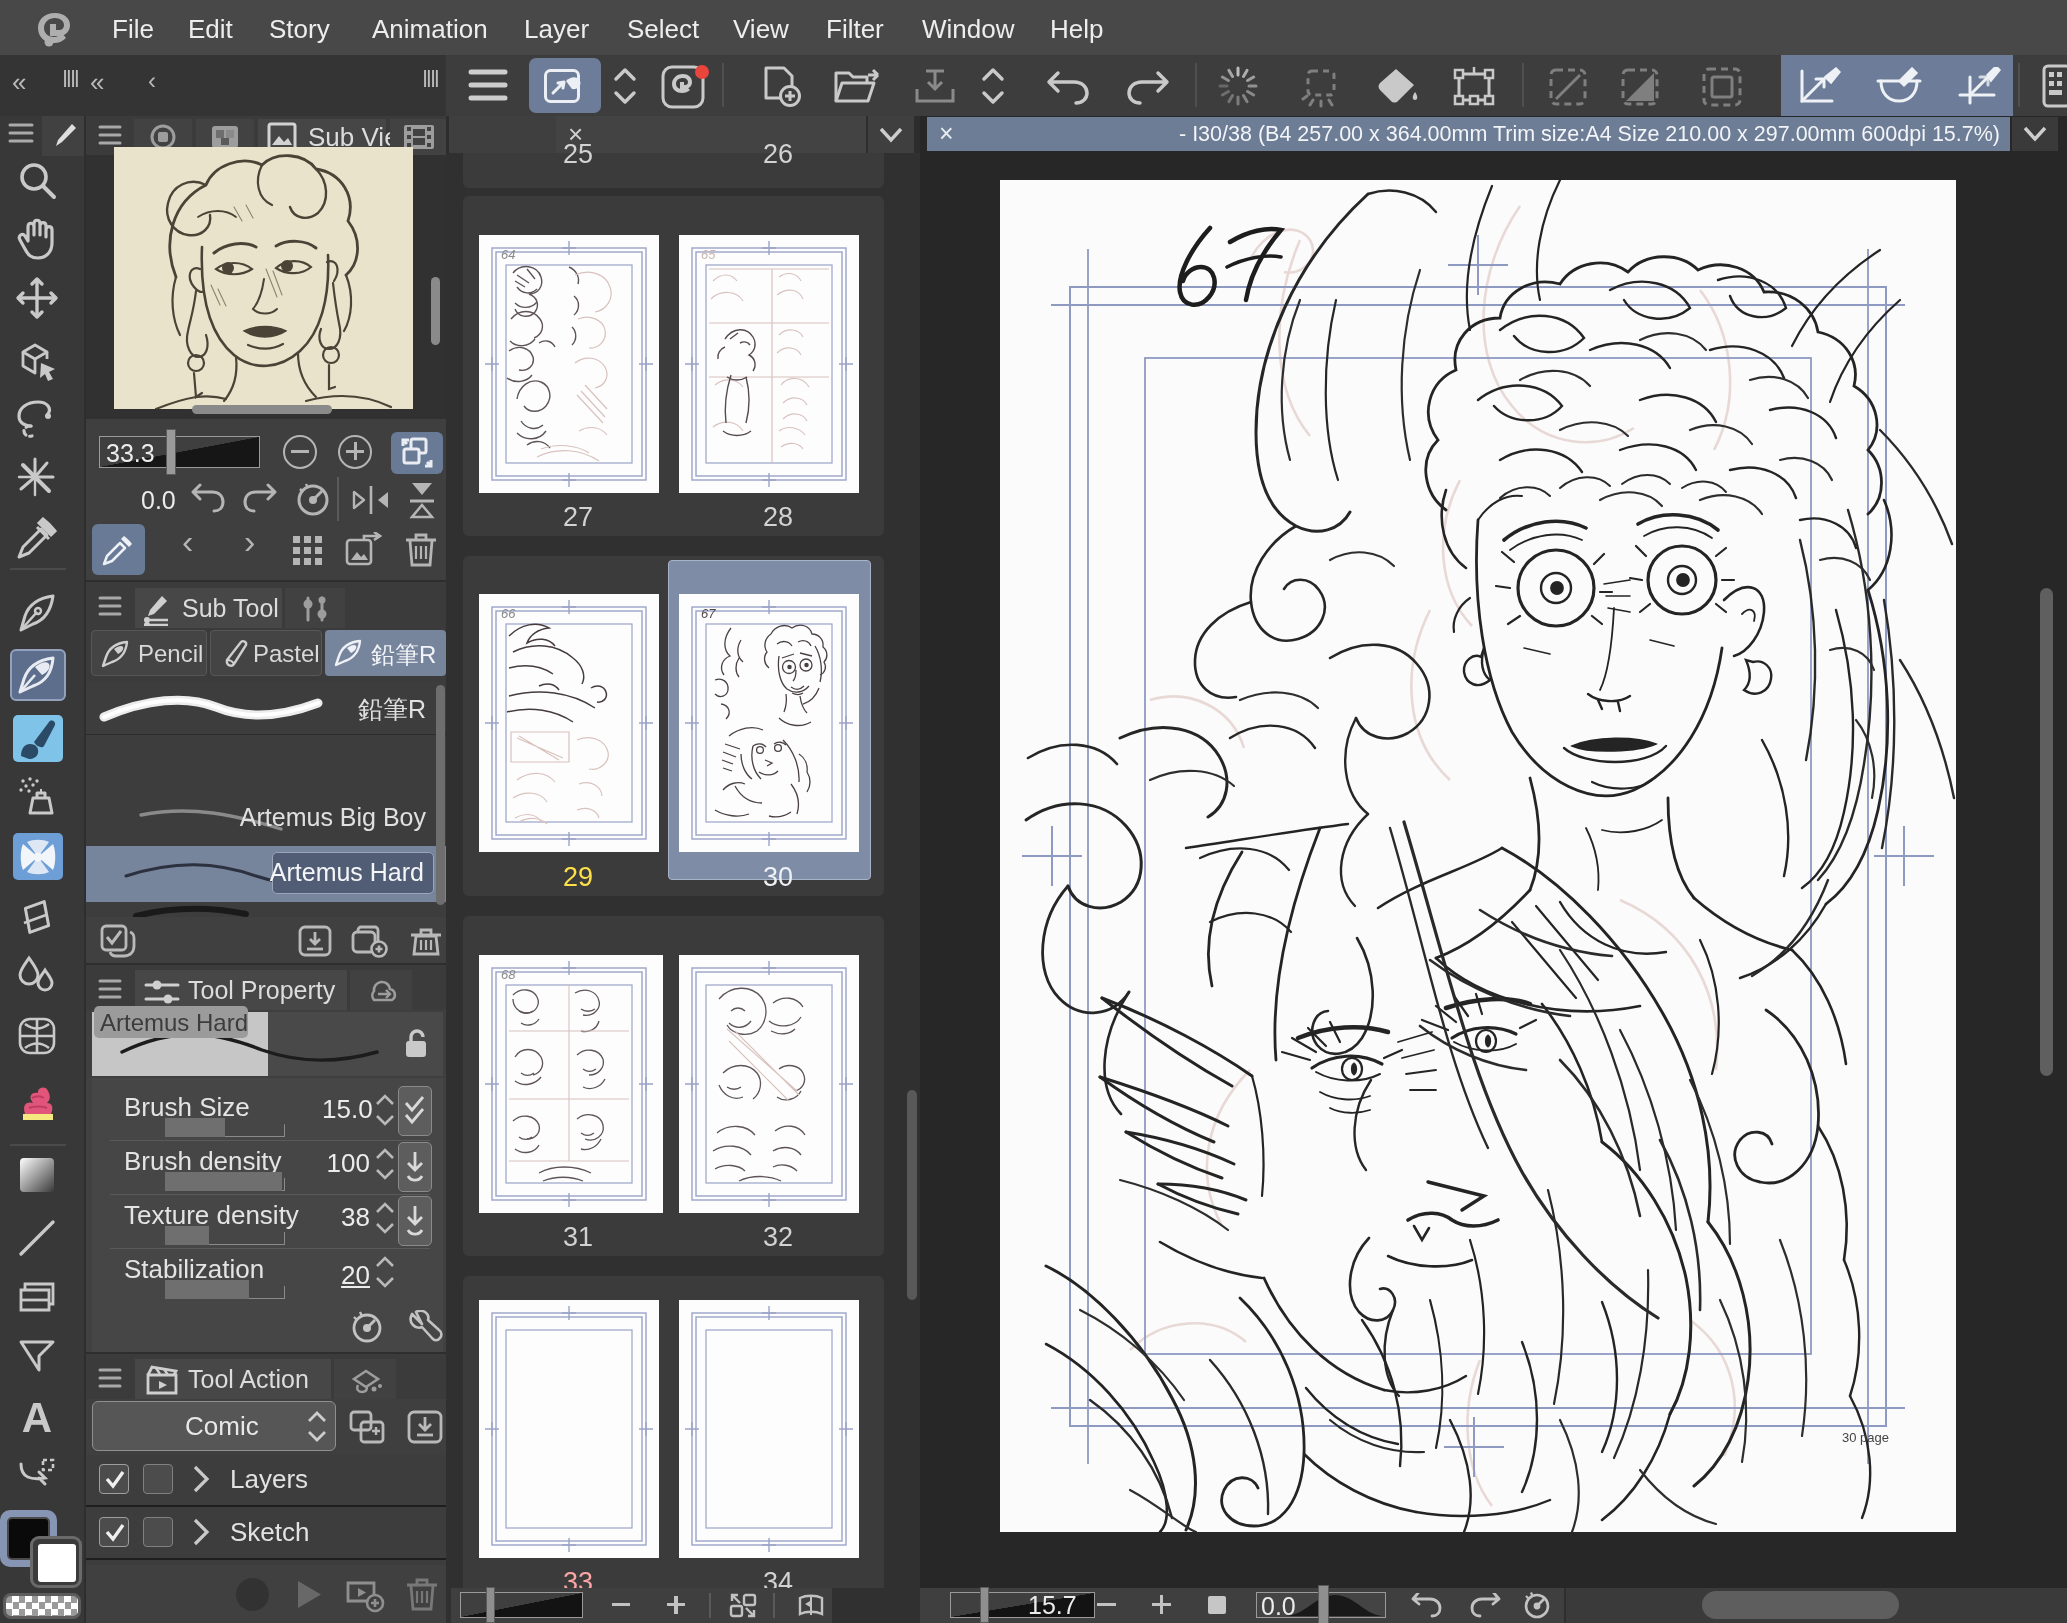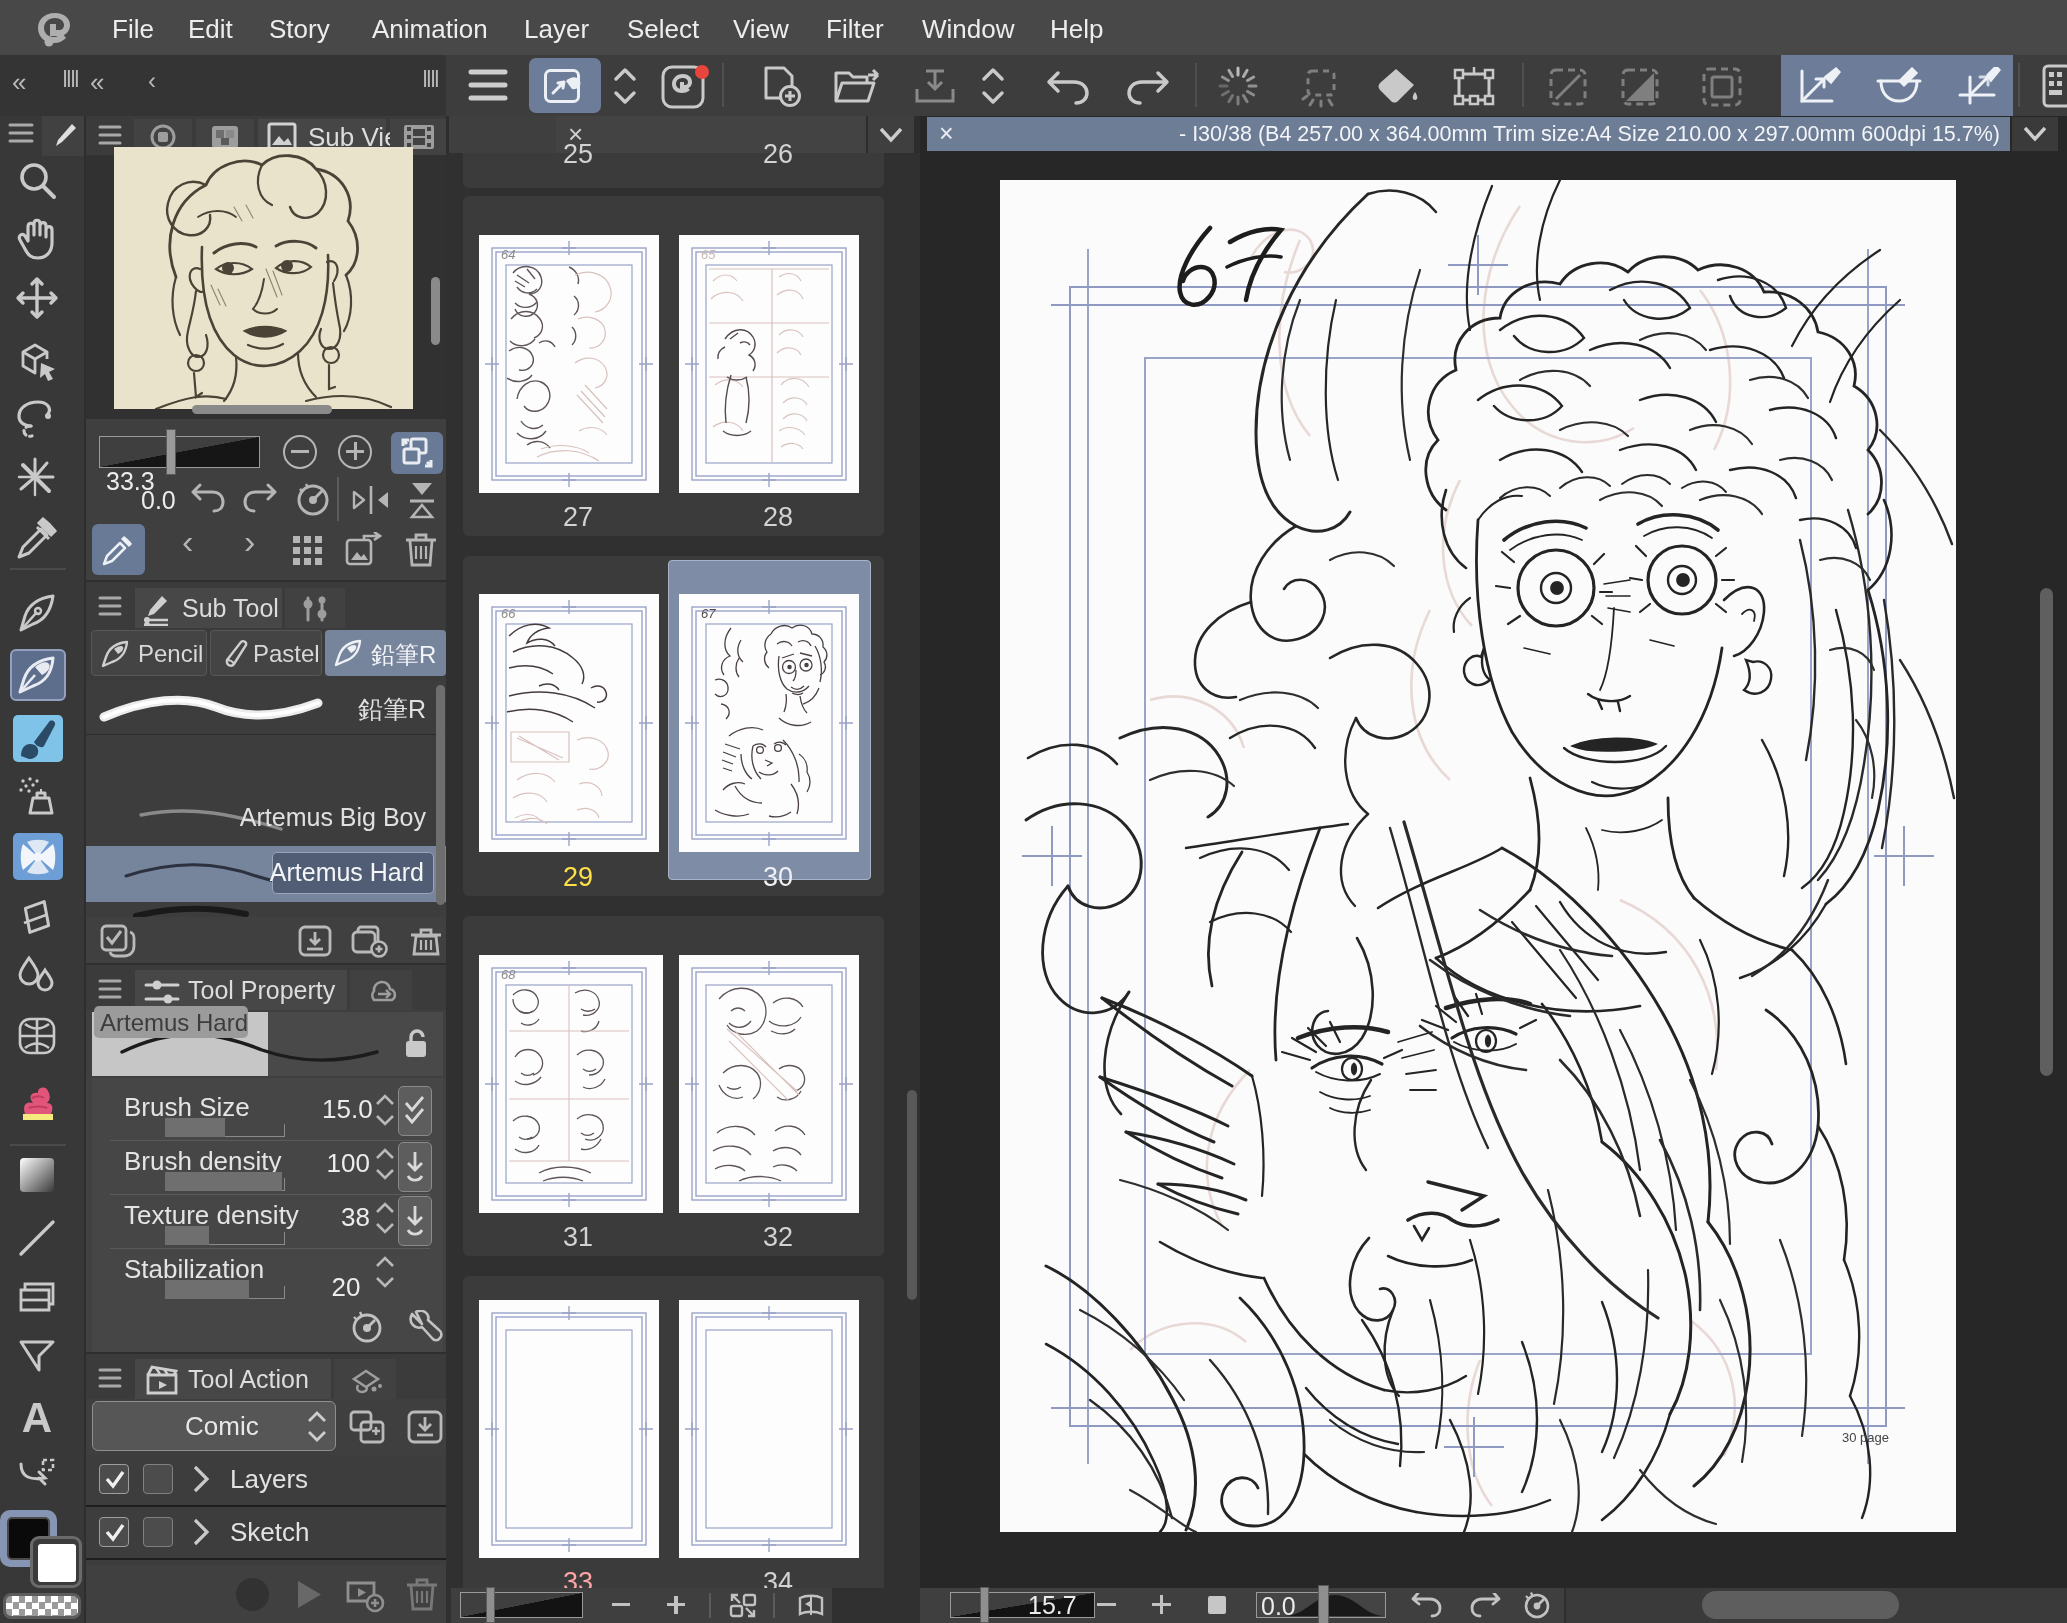--- a/index.html
+++ b/index.html
@@ -472,21 +472,21 @@
       </div>
 
       <div class="abs" style="left:345px;top:122px;width:9px;height:68px;background:#8a8a8a;border-radius:5px;"></div>
 
       <div class="abs" style="left:106px;top:250px;width:140px;height:9px;background:#8a8a8a;border-radius:5px;"></div>
     </div>
 
     <div class="abs" style="left:0;top:303px;width:362px;height:161px;background:#3f3f3f;">
 
       <div class="abs" style="left:13px;top:17px;width:161px;height:32px;background:linear-gradient(to bottom right,#3f3f3f 49.7%,#161616 50.3%);border:1.5px solid #9a9a9a;">
-        <span class="abs" style="left:6px;top:2px;font-size:25px;color:#ececec;margin-top:28px;">33.3</span>
+        <span class="abs" style="left:6px;top:2px;font-size:25px;color:#ececec;">33.3</span>
         <div class="abs" style="left:66px;top:-8px;width:10px;height:46px;background:#9a9a9a;border:1px solid #5a5a5a;"></div>
       </div>
       <div class="abs" style="left:197px;top:16px;width:34px;height:34px;border:2.5px solid #b5b5b5;border-radius:50%;"></div>
       <div class="abs" style="left:205px;top:30.5px;width:18px;height:3.5px;background:#b5b5b5;"></div>
       <div class="abs" style="left:252px;top:16px;width:34px;height:34px;border:2.5px solid #b5b5b5;border-radius:50%;"></div>
       <div class="abs" style="left:260px;top:30.5px;width:18px;height:3.5px;background:#b5b5b5;"></div>
       <div class="abs" style="left:267.5px;top:23px;width:3.5px;height:18px;background:#b5b5b5;"></div>
       <div class="abs" style="left:305px;top:13px;width:52px;height:42px;background:#697a97;border-radius:6px;"></div>
       <svg class="abs" style="left:313px;top:17px;" width="36" height="34" viewBox="0 0 36 34">
           <g stroke="#e9edf3" stroke-width="3" fill="none">
@@ -751,21 +751,21 @@
       <div class="abs" style="left:312px;top:118px;width:34px;height:50px;background:#5d5d5d;border:1px solid #8a8a8a;border-radius:5px;"></div>
       <svg class="abs" style="left:319px;top:126px;" width="20" height="34" viewBox="0 0 20 34">
           <path d="M10 2 v18 m-7-7 l7 7 7-7" stroke="#d9d9d9" stroke-width="2.8" fill="none"></path>
           <path d="M3 26 a8 8 0 0 0 14 0" stroke="#d9d9d9" stroke-width="2.8" fill="none"></path>
         </svg>
       <div class="abs" style="left:24px;top:170px;width:320px;height:1px;background:#5a5a5a;"></div>
 
       <span class="abs" style="left:38px;top:176px;font-size:26px;color:#e4e4e4;">Stabilization</span>
       <div class="abs" style="left:79px;top:208px;width:120px;height:13px;border:1px solid #8a8a8a;border-top:none;"></div>
       <div class="abs" style="left:79px;top:202px;width:84px;height:19px;background:#6f6f6f;"></div>
-      <span class="abs" style="left:236px;top:194px;width:48px;text-align:center;font-size:26px;color:#ececec;">20</span>
+      <span class="abs" style="left:236px;top:182px;width:48px;text-align:right;font-size:26px;color:#ececec;text-decoration:underline;">20</span>
       <svg class="abs" style="left:288px;top:176px;" width="22" height="38" viewBox="0 0 22 38">
           <g stroke="#b9b9b9" stroke-width="2.6" fill="none">
             <path d="M3 12 L11 4 L19 12"></path>
             <path d="M3 24 L11 32 L19 24"></path>
           </g>
         </svg>
 
       <svg class="abs" style="left:263px;top:232px;" width="36" height="36" viewBox="0 0 36 36">
           <circle cx="18" cy="18" r="13" fill="none" stroke="#c2c2c2" stroke-width="2.8"></circle>
           <circle cx="18" cy="18" r="4" fill="#c2c2c2"></circle>

